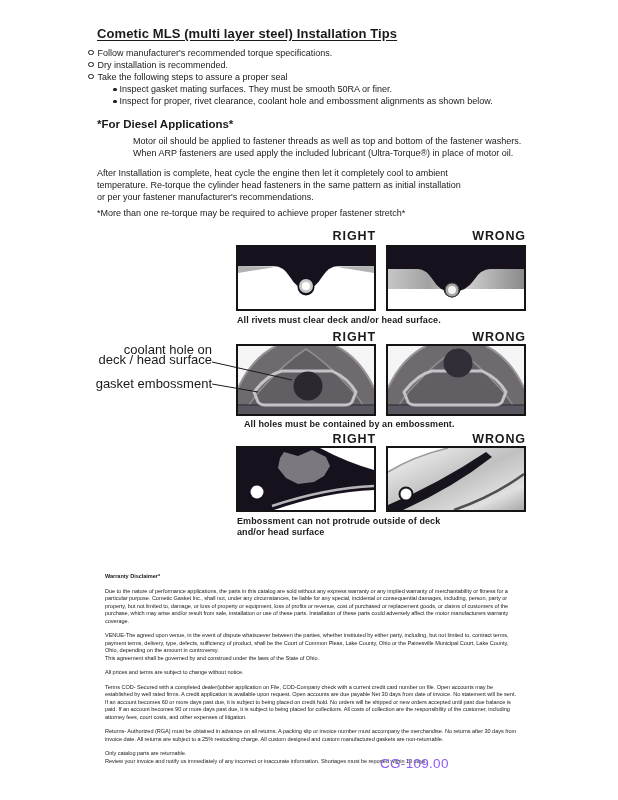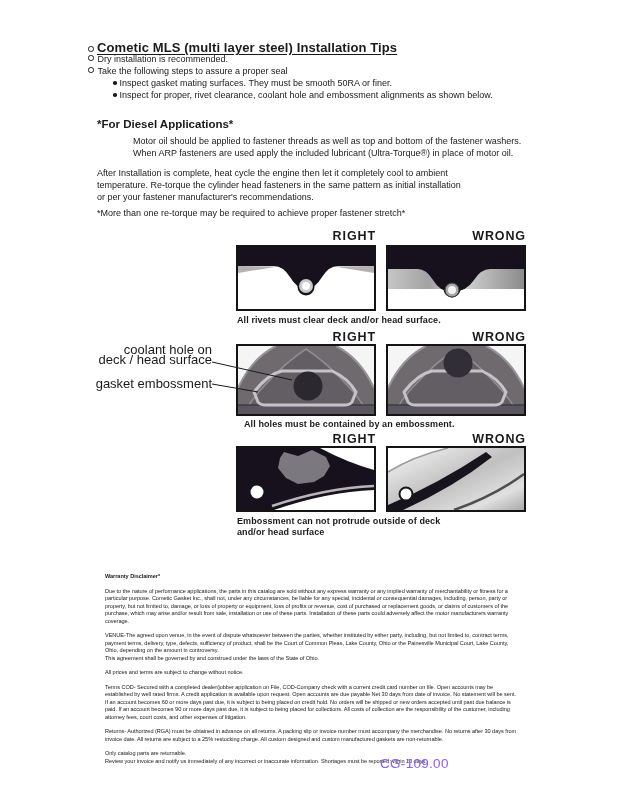--- a/index.html
+++ b/index.html
@@ -2,21 +2,21 @@
 <html><head>
 <meta charset="utf-8">
 <style>
   html,body{margin:0;padding:0;}
   body{
     width:618px;height:800px;background:#ffffff;position:relative;
     font-family:"Liberation Sans",sans-serif;color:#1a1a1a;overflow:hidden;
   }
   .abs{position:absolute;}
   
-  .title{left:97px;top:40px;font-size:13px;font-weight:bold;letter-spacing:.1px;
+  .title{left:97px;top:26px;font-size:13px;font-weight:bold;letter-spacing:.1px;
          text-decoration:underline;text-underline-offset:2px;}
   .bullets{left:88px;top:47px;font-size:9px;line-height:12px;width:440px;}
   .b-row{display:flex;align-items:baseline;}
   .b-open{flex:none;width:3.5px;height:3.5px;border:1px solid #1a1a1a;border-radius:50%;
           margin-right:4px;transform:translateY(-1px);}
   .sub{margin-left:25px;}
   .b-dot{flex:none;width:3.5px;height:3.5px;background:#1a1a1a;border-radius:50%;
          margin-right:3px;transform:translateY(-1px);}
   .h2{left:97px;top:118px;font-size:11.5px;font-weight:bold;}
   .para{left:97px;font-size:9px;line-height:12px;width:440px;}
@@ -46,20 +46,21 @@
   .pagenum{left:380px;top:756px;font-size:13.5px;letter-spacing:.3px;color:#8b5cf6;}
 </style>
 </head>
 <body>
 
 <div class="abs title">Cometic MLS (multi layer steel) Installation Tips</div>
 
 <div class="abs bullets">
   <div class="b-row">
     <span class="b-open"></span>
+    <span>Follow manufacturer's recommended torque specifications.</span>
   </div>
   <div class="b-row">
     <span class="b-open"></span>
     <span>Dry installation is recommended.</span>
   </div>
   <div class="b-row">
     <span class="b-open"></span>
     <span>Take the following steps to assure a proper seal</span>
   </div>
   <div class="b-row sub">

